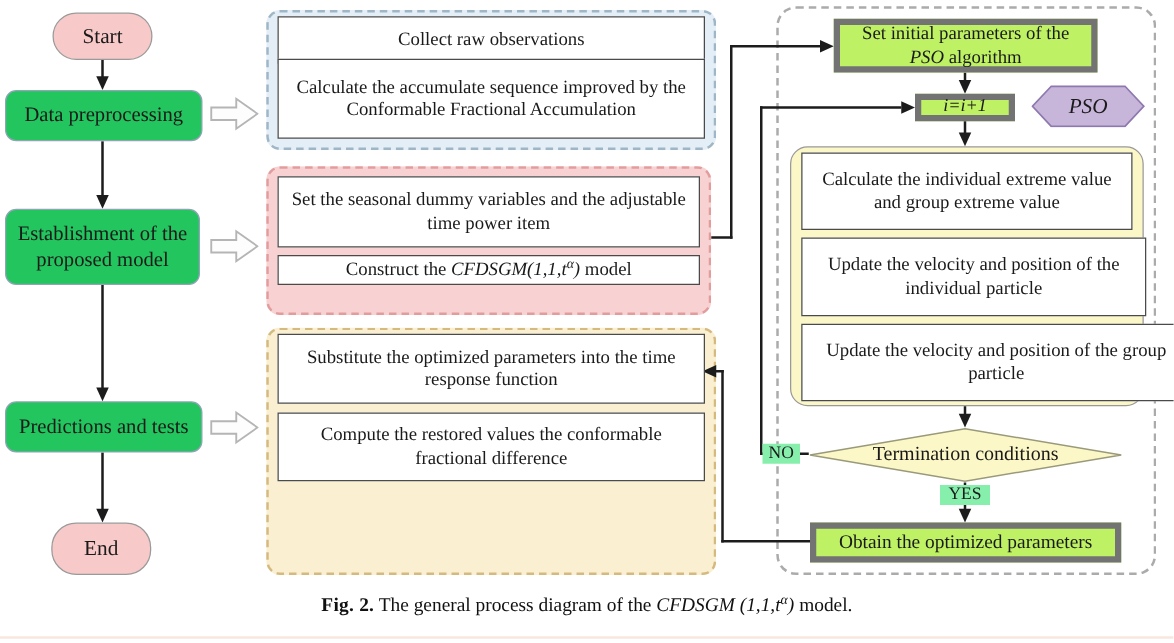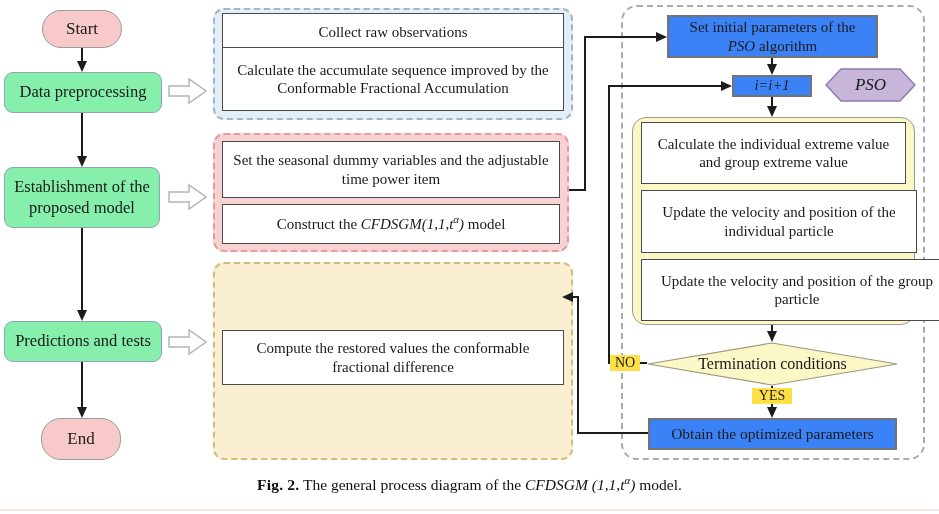--- a/index.html
+++ b/index.html
@@ -1,39 +1,39 @@
 <!DOCTYPE html>
 <html><head>
 <meta charset="utf-8">
 <style>
   html,body{margin:0;padding:0;background:#fff;}
   .canvas{position:relative;width:939px;height:514px;background:#ffffff;
     font-family:"Liberation Serif",serif;color:#1a1a1a;overflow:hidden;}
   .node{position:absolute;display:flex;align-items:center;justify-content:center;
     text-align:center;box-sizing:border-box;line-height:1.22;}
   .stadium{background:#f7c9c9;border:1px solid #9a9a9a;border-radius:20px;font-size:17px;}
-  .bluebox{background:#86efac;border:1px solid #8fa4b5;border-radius:9px;font-size:16.5px;}
+  .bluebox{background:#22c55e;border:1px solid #8fa4b5;border-radius:9px;font-size:16.5px;}
   .group{position:absolute;box-sizing:border-box;border-radius:11px;}
   .g-blue{background:#e4eef7;border:2px dashed #9fb6c6;}
   .g-pink{background:#f8d2d2;border:2px dashed #e39c9c;}
   .g-yellow{background:#faf0d1;border:2px dashed #d5ba80;}
   .g-gray{background:transparent;border:2px dashed #ababab;border-radius:16px;}
   .wbox{background:#ffffff;border:1px solid #4a4a4a;font-size:15px;padding:2px 6px;}
-  .ybox{background:#3b82f6;border:2px solid #737373;font-size:15px;padding:2px 6px;}
+  .ybox{background:#bef264;border:5px solid #737373;font-size:15px;padding:2px 6px;}
   .ycontainer{position:absolute;background:#fbf7c7;border:1px solid #999999;border-radius:14px;box-sizing:border-box;}
   .line{position:absolute;background:#1c1c1c;}
   .ah{position:absolute;width:0;height:0;}
   .ah-down{border-left:5px solid transparent;border-right:5px solid transparent;border-top:11px solid #1c1c1c;}
   .ah-right{border-top:5px solid transparent;border-bottom:5px solid transparent;border-left:11px solid #1c1c1c;}
   .ah-left{border-top:5px solid transparent;border-bottom:5px solid transparent;border-right:11px solid #1c1c1c;}
   .svgabs{position:absolute;}
   .ital{font-style:italic;}
   .supa{font-style:italic;font-size:11px;vertical-align:super;line-height:0;}
   .tag{position:absolute;display:flex;align-items:center;justify-content:center;
-    background:#fde047;font-size:14px;}
+    background:#86efac;font-size:14px;}
   .caption{position:absolute;left:0;top:476px;width:939px;text-align:center;
     font-size:15.5px;color:#111;}
   .caption b{letter-spacing:.2px;}
   .bottomstrip{position:absolute;left:0;top:509px;width:939px;height:2px;background:#f9e7df;}
 </style>
 </head>
 <body>
 
 <div class="canvas">
 
@@ -111,27 +111,30 @@
   <div class="node wbox" style="left:222px;top:13px;width:342px;height:38px;">
     <span>Collect raw observations</span>
   </div>
   <div class="node wbox" style="left:222px;top:47px;width:342px;height:64px;">
     <span>Calculate the accumulate sequence improved by the Conformable Fractional Accumulation</span>
   </div>
 
   <div class="node wbox" style="left:222px;top:141px;width:338px;height:57px;">
     <span>Set the seasonal dummy variables and the adjustable time power item</span>
   </div>
-  <div class="node wbox" style="left:222px;top:204px;width:338px;height:40px;">
+  <div class="node wbox" style="left:222px;top:204px;width:338px;height:24px;">
     <span>
       <span>Construct the </span>
       <span class="ital">CFDSGM(1,1,t</span><span class="supa">α</span><span class="ital">)</span><span> model</span>
     </span>
   </div>
 
+  <div class="node wbox" style="left:222px;top:267px;width:342px;height:56px;">
+    <span>Substitute the optimized parameters into the time response function</span>
+  </div>
   <div class="node wbox" style="left:222px;top:330px;width:342px;height:55px;">
     <span>Compute the restored values the conformable fractional difference</span>
   </div>
 
   <div class="node ybox" style="left:667px;top:15px;width:211px;height:43px;">
     <span>
       <span>Set initial parameters of the </span><span class="ital">PSO</span><span> algorithm</span>
     </span>
   </div>
 

